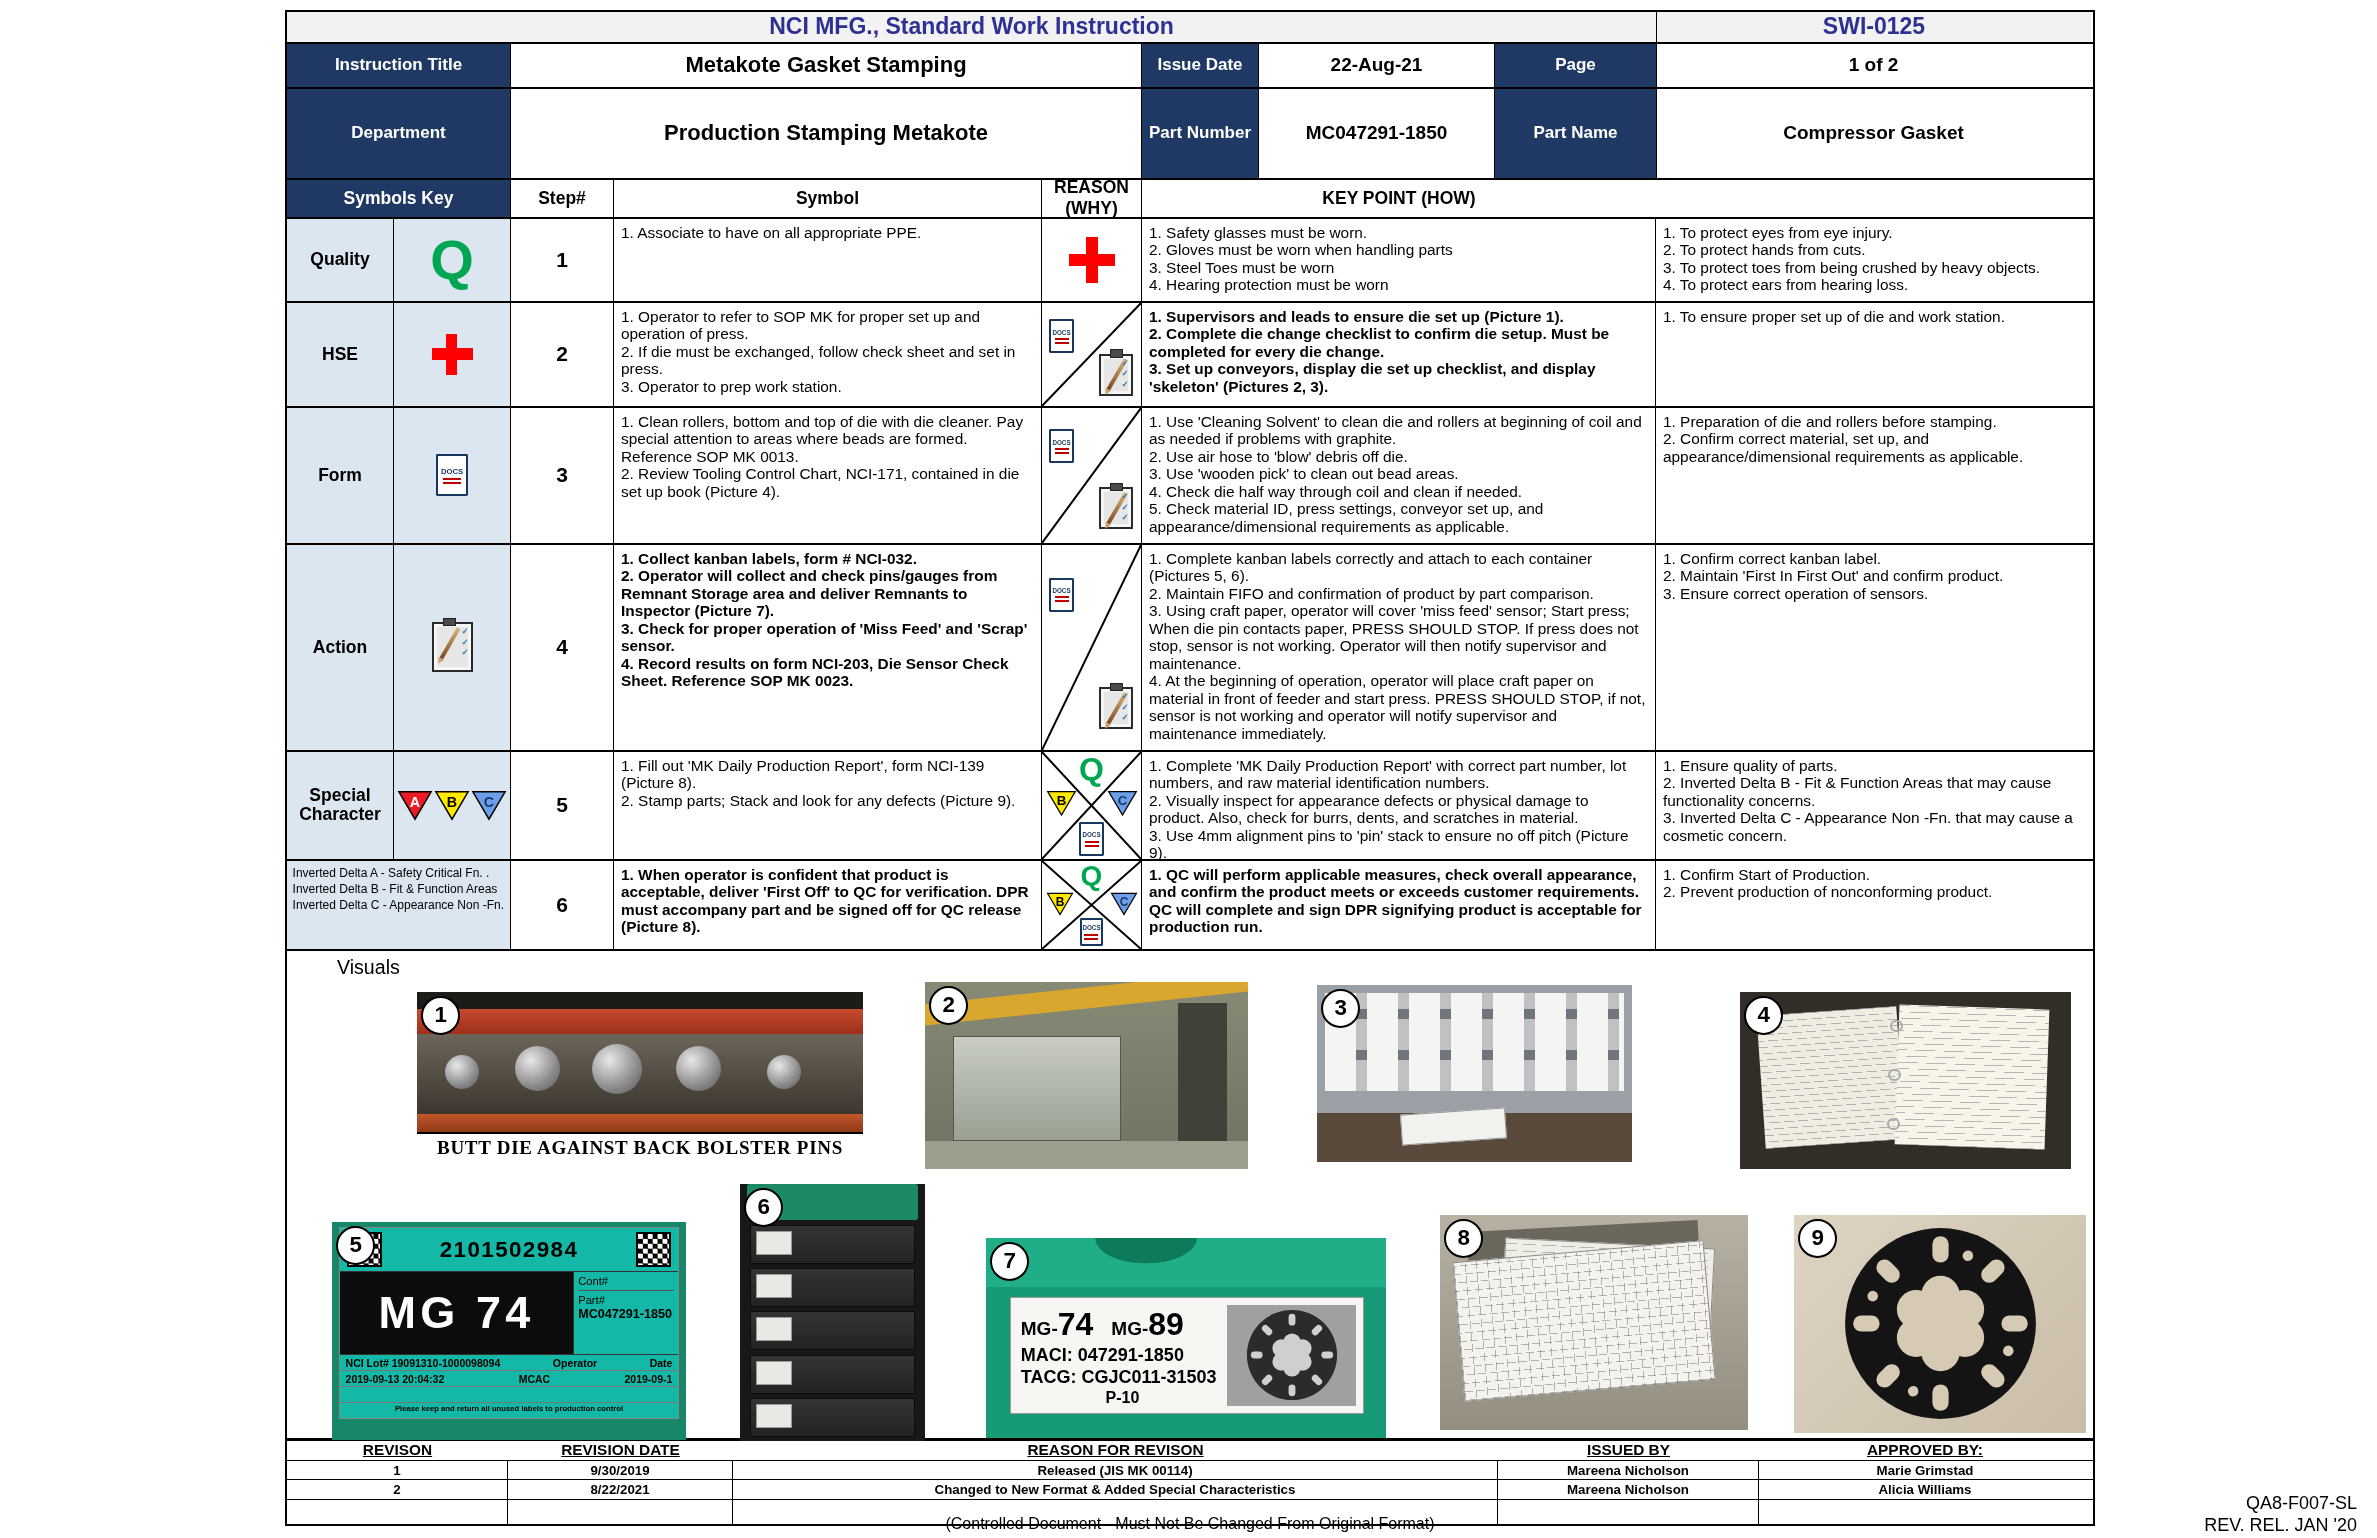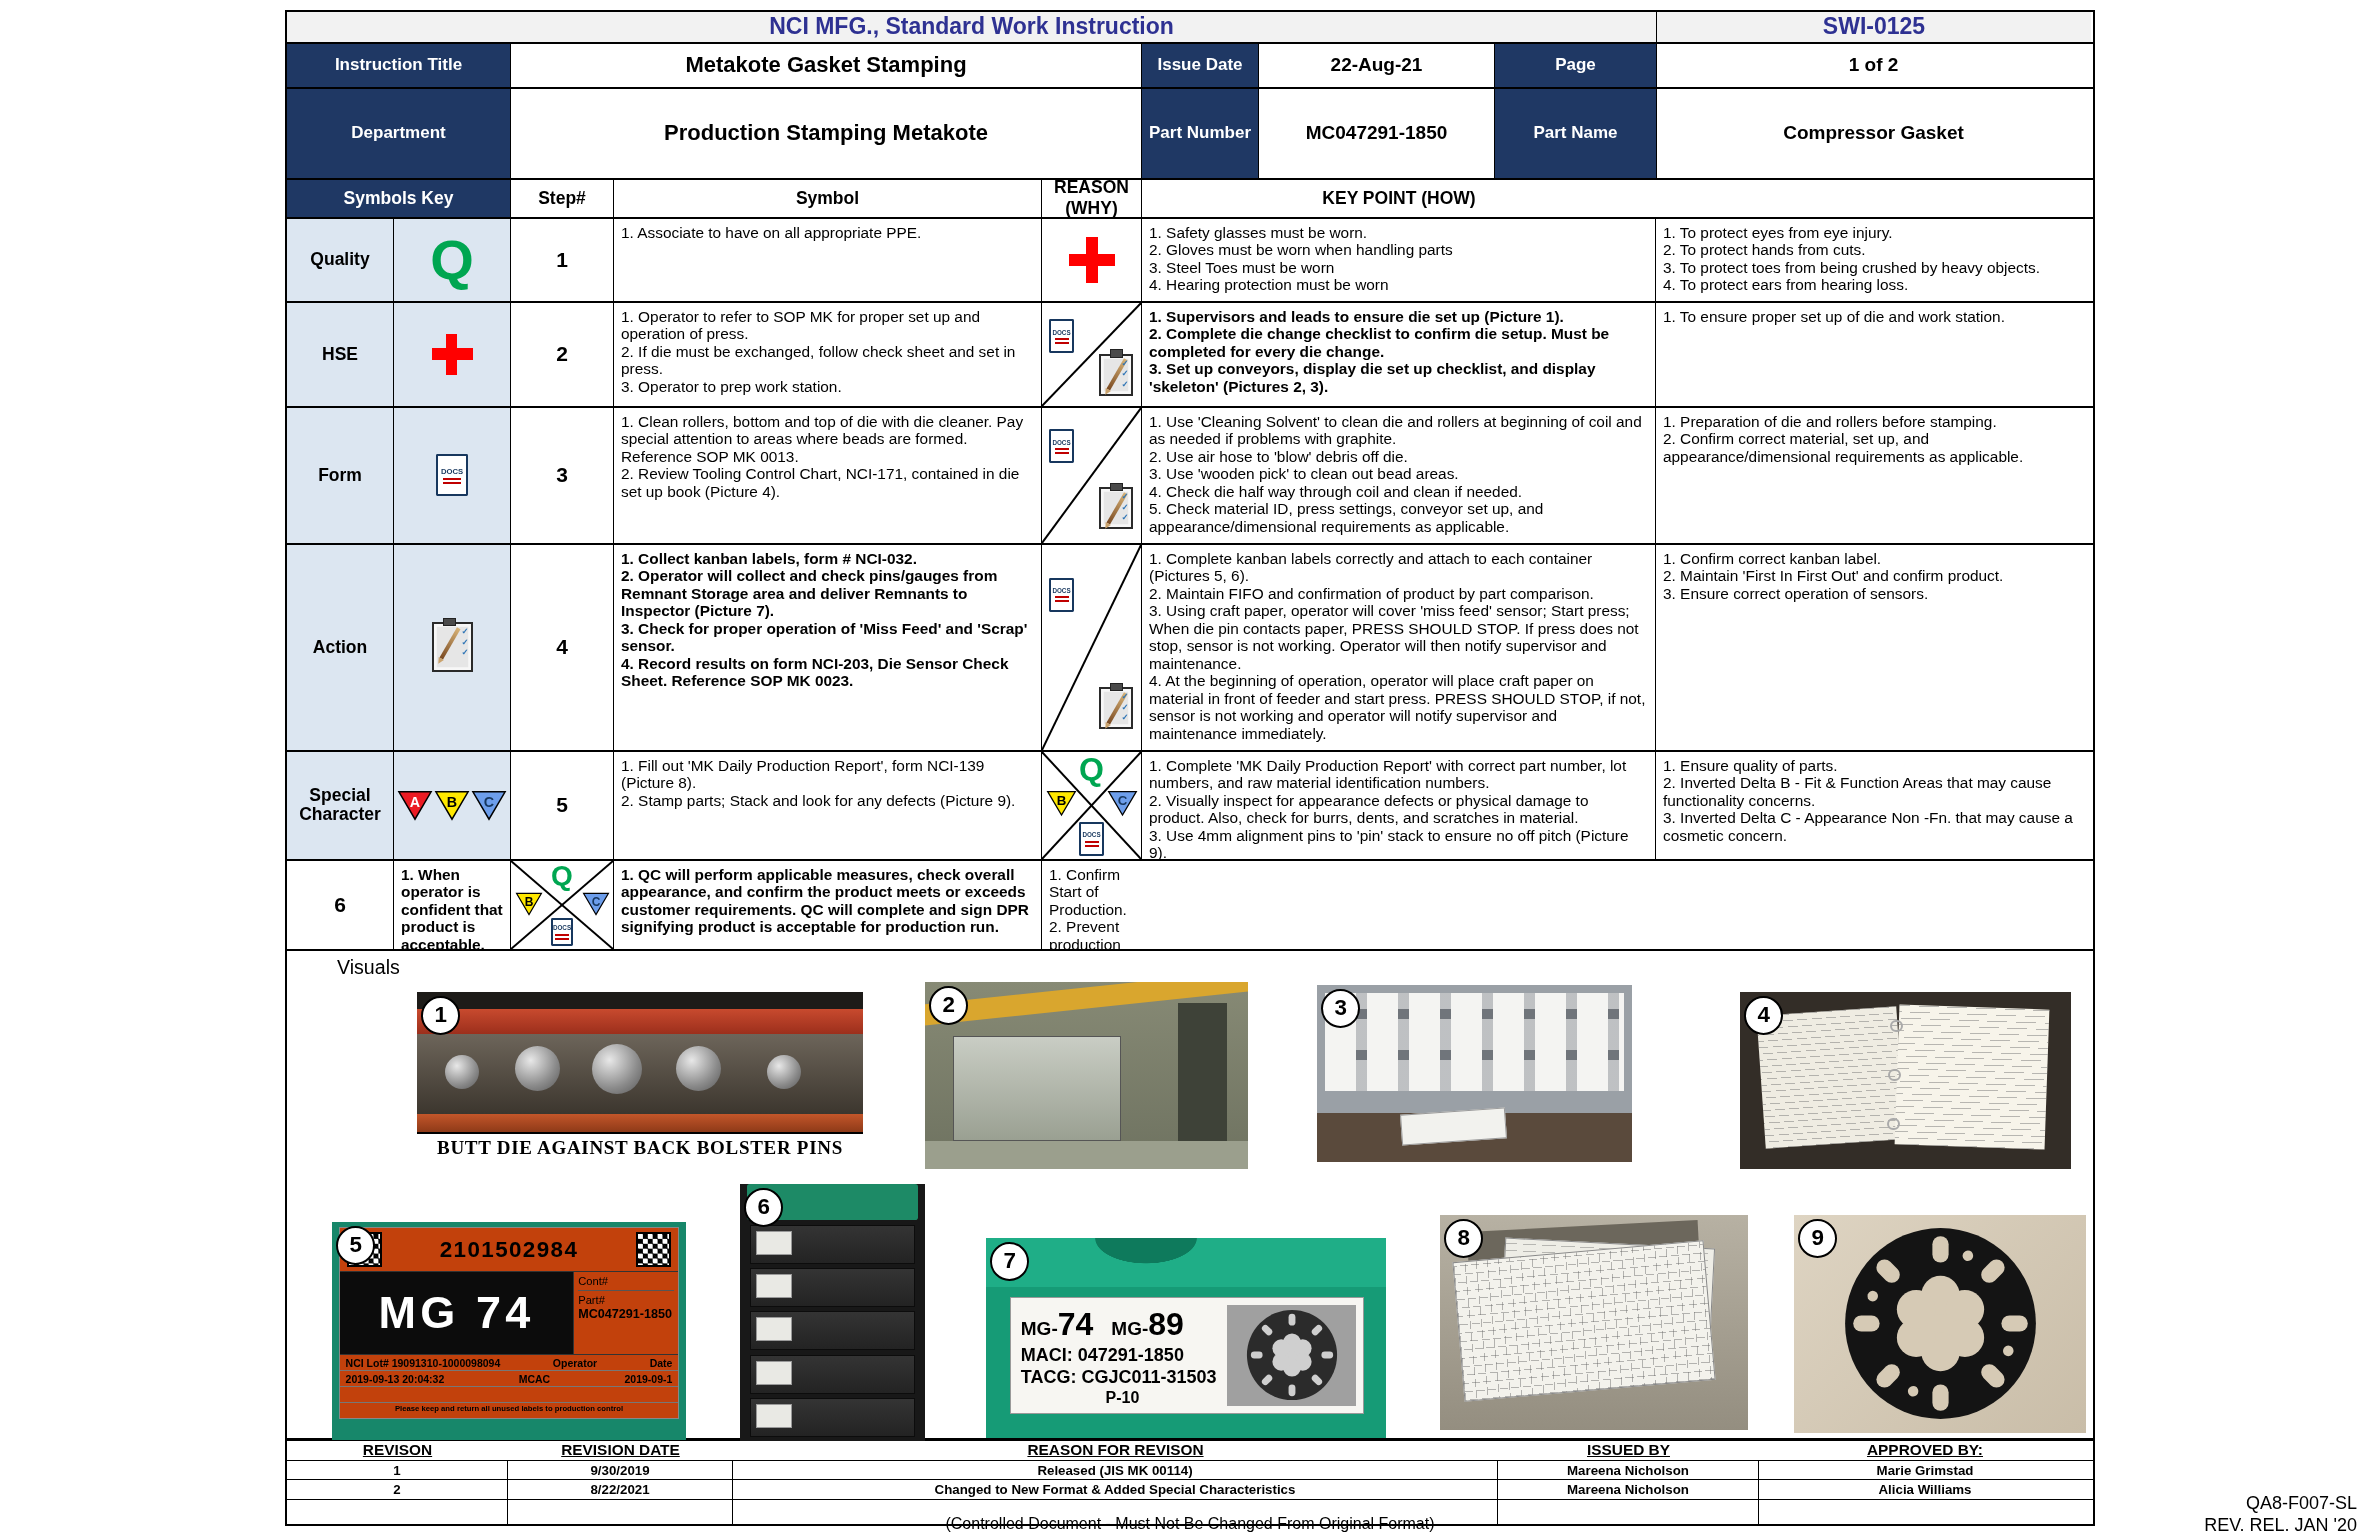--- a/index.html
+++ b/index.html
@@ -110,21 +110,21 @@
   .p3-sheet { position:absolute; bottom:19.6px; left:84px; width:105px; height:31px; background:#f2f2ee; transform:rotate(-4deg); border:0.7px solid #999; }
   
   .p4 { left:1453px; top:41px; width:331px; height:177px; background:#332d27; }
   .p4-page1 { position:absolute; left:21px; top:19.6px; width:140px; height:133px; background:#efece2; transform:rotate(-4deg);
               background-image:repeating-linear-gradient(0deg,rgba(120,120,120,.5) 0 0.7px,rgba(0,0,0,0) 0.7px 6.3px); }
   .p4-page2 { position:absolute; left:157px; top:15.4px; width:150px; height:140px; background:#f7f4ea; transform:rotate(2deg);
               background-image:repeating-linear-gradient(0deg,rgba(120,120,120,.5) 0 0.7px,rgba(0,0,0,0) 0.7px 6.3px); }
   .p4-ring { position:absolute; width:12.6px; height:12.6px; border:2.8px solid #aaa; border-radius:50%; background:none; }
   
   .p5 { left:45px; top:271px; width:354px; height:218px; background:#17876a; }
-  .k-label { position:absolute; left:7px; top:5.6px; right:7px; bottom:21px; background:#c2410c; border:0.7px solid #888; }
+  .k-label { position:absolute; left:7px; top:5.6px; right:7px; bottom:21px; background:#14b8a6; border:0.7px solid #888; }
   .k-top { height:43px; display:flex; align-items:center; justify-content:space-between; padding:2.8px 7px; }
   .qr { width:35px; height:35px; background:#fff; border:2.1px solid #000;
         background-image:linear-gradient(45deg,#000 25%,transparent 25%,transparent 75%,#000 75%),
                          linear-gradient(45deg,#000 25%,transparent 25%,transparent 75%,#000 75%);
         background-size:9.8px 9.8px; background-position:0 0,4.9px 4.9px; }
   .k-num { font-weight:bold; font-size:22.4px; letter-spacing:1.4px; }
   .k-mid { display:flex; height:83px; border-top:1.4px solid #333; }
   .k-black { flex:1; background:#0c0c0c; color:#fff; font-weight:bold; font-size:45px; letter-spacing:4.2px;
              display:flex; align-items:center; justify-content:center; }
   .k-right { width:105px; border-left:1.4px solid #333; font-size:11.2px; padding:2.8px 4.2px; display:flex; flex-direction:column; }
@@ -379,20 +379,25 @@
     </div>
     <div class="c pad ml">1. Complete 'MK Daily Production Report' with correct part number, lot numbers, and raw material identification numbers.
 2. Visually inspect for appearance defects or physical damage to product. Also, check for burrs, dents, and scratches in material.
 3. Use 4mm alignment pins to 'pin' stack to ensure no off pitch (Picture 9).</div>
     <div class="c pad ml">1. Ensure quality of parts.
 2. Inverted Delta B - Fit &amp; Function Areas that may cause functionality concerns.
 3. Inverted Delta C  - Appearance Non -Fn. that may cause a cosmetic concern.</div>
   </div>
 
   <div class="grow trow r6">
+    <div class="c keycol legendcell">
+      <div>Inverted Delta A - Safety Critical Fn. .</div>
+      <div>Inverted Delta B - Fit &amp; Function Areas</div>
+      <div>Inverted Delta C  - Appearance Non -Fn.</div>
+    </div>
     <div class="c ctr stepcell">6</div>
     <div class="c pad ml b">1. When operator is confident that product is acceptable, deliver 'First Off' to QC for verification. DPR must accompany part and be signed off for QC release (Picture 8).</div>
     <div class="c sym sym-x">
       <svg class="dl" viewBox="0 0 100 100" preserveAspectRatio="none">
           <line x1="0" y1="100" x2="100" y2="0" stroke="#000" stroke-width="2" vector-effect="non-scaling-stroke"></line>
           <line x1="0" y1="0" x2="100" y2="100" stroke="#000" stroke-width="2" vector-effect="non-scaling-stroke"></line>
         </svg>
       <span class="q-letter" style="font-size:28px;line-height:1;position:relative;z-index:2">Q</span>
       <div class="bc-row">
         <svg viewBox="0 0 60 52" width="28" height="24">

